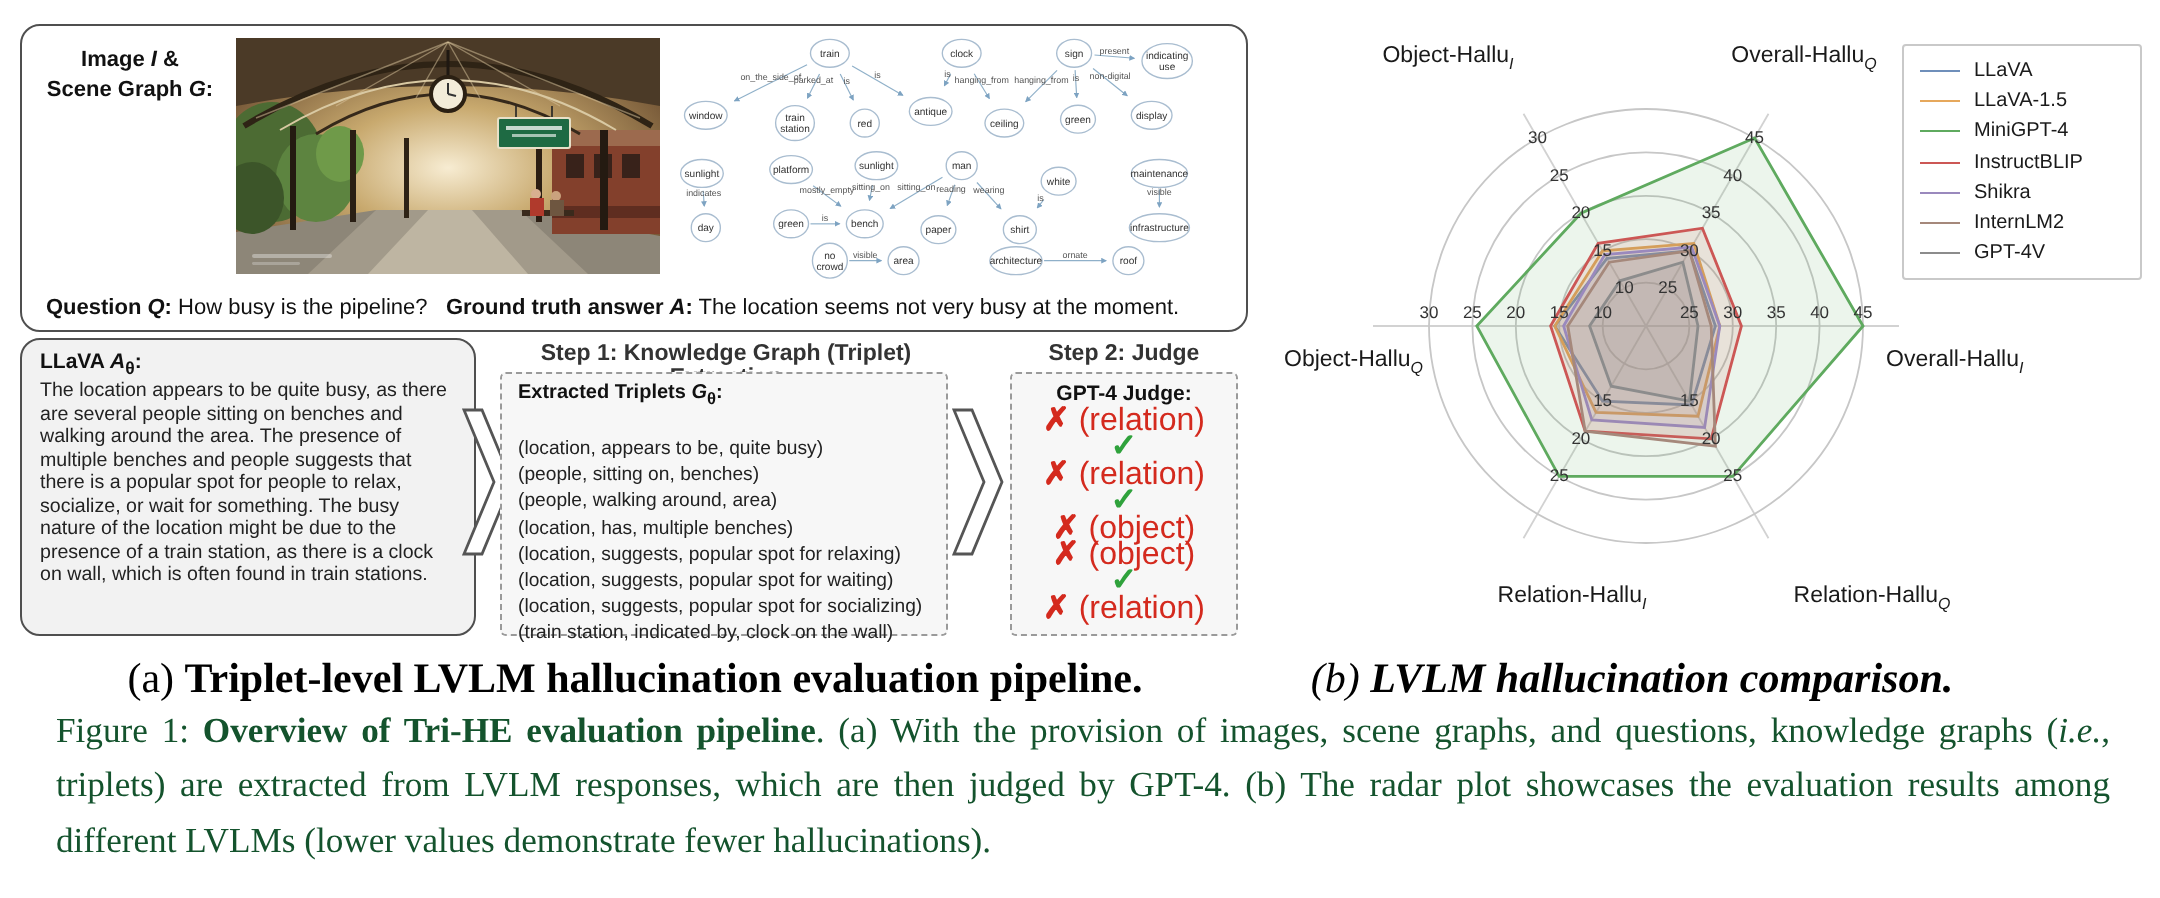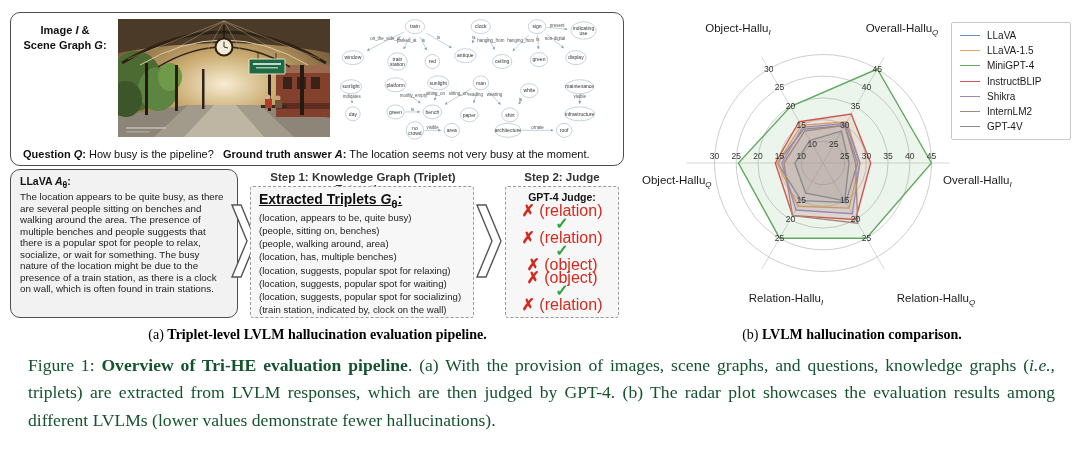--- a/index.html
+++ b/index.html
@@ -20,44 +20,44 @@
   .roundBox{position:absolute;border:1.6px solid #4f4f4f;border-radius:10px;background:#f2f2f2;}
   #llavaBox{left:10px;top:169px;width:228px;height:149px;padding:5px 9px;box-sizing:border-box;}
   #llavaBox .bt{font-size:10.5px;font-weight:bold;margin-bottom:1px;}
   #llavaBox .body{font-size:9.8px;line-height:11.55px;color:#222;}
 
   .stepHead{position:absolute;font-size:11.5px;font-weight:bold;color:#333;text-align:center;}
   #s1Head{left:248px;top:171px;width:230px;}
   #s2Head{left:503px;top:171px;width:118px;}
   .dashBox{position:absolute;border:1.3px dashed #9a9a9a;background:#f7f7f7;border-radius:3px;box-sizing:border-box;}
   #s1Box{left:250px;top:186px;width:224px;height:132px;padding:4px 8px;}
-  #s1Box .bt{font-size:14px;font-weight:bold;margin-bottom:1px;text-decoration:underline;}
+  #s1Box .bt{font-size:10px;font-weight:bold;margin-bottom:14px;}
   .tripletLine{font-size:9.6px;line-height:13.2px;color:#222;white-space:nowrap;}
   #s2Box{left:505px;top:186px;width:114px;height:132px;padding:4px 4px;text-align:center;}
   #s2Box .bt{font-size:10.5px;font-weight:bold;margin-bottom:1px;}
   .judgeRow{font-size:16px;line-height:13.4px;font-weight:bold;}
   .flowArrow{position:absolute;width:26px;height:74px;}
   #arrow1{left:231px;top:204px;}
   #arrow2{left:476px;top:204px;}
 
   
   #panelB{position:absolute;left:640px;top:10px;width:440px;height:308px;}
   #radarSvg{position:absolute;left:0;top:0;}
   .axis-label{position:absolute;font-size:11.5px;color:#1a1a1a;white-space:nowrap;}
   .axis-label sub{font-size:8px;font-style:italic;}
   #legend{position:absolute;left:311px;top:12px;width:120px;background:#fff;
           border:1px solid #c9c9c9;border-radius:2px;padding:5px 8px;box-sizing:border-box;}
   .legRow{display:flex;align-items:center;gap:7px;height:15.2px;}
   .legLine{display:inline-block;width:20px;height:0;border-top:1.7px solid #000;}
   .legLab{font-size:10px;color:#1a1a1a;}
 
   
-  .subCap{position:absolute;top:327px;font-family:"Liberation Serif",serif;font-size:14px;color:#000;text-align:center;}
+  .subCap{position:absolute;top:327px;font-family:"Liberation Serif",serif;font-size:21px;color:#000;text-align:center;}
   #capA{left:10px;width:615px;}
-  #capB{left:628px;width:448px;}
+  #capB{left:592px;width:448px;font-style:italic;}
   #figCap{position:absolute;left:28px;top:352px;width:1027px;
           font-family:"Liberation Serif",serif;font-size:17.6px;line-height:27.4px;
           text-align:justify;color:#14532d;}
 </style>
 </head>
 <body>
 
 <div id="page">
 
   <div id="panelA">
@@ -330,21 +330,21 @@
         <text x="161.29999999999998" y="193.08550252424462" text-anchor="middle" font-size="8.5" fill="#333" font-family="&quot;Liberation Sans&quot;,sans-serif">15</text>
         <text x="150.45" y="211.87825378636694" text-anchor="middle" font-size="8.5" fill="#333" font-family="&quot;Liberation Sans&quot;,sans-serif">20</text>
         <text x="139.59999999999997" y="230.67100504848923" text-anchor="middle" font-size="8.5" fill="#333" font-family="&quot;Liberation Sans&quot;,sans-serif">25</text>
         <text x="204.7" y="193.08550252424465" text-anchor="middle" font-size="8.5" fill="#333" font-family="&quot;Liberation Sans&quot;,sans-serif">15</text>
         <text x="215.55" y="211.87825378636694" text-anchor="middle" font-size="8.5" fill="#333" font-family="&quot;Liberation Sans&quot;,sans-serif">20</text>
         <text x="226.4" y="230.67100504848926" text-anchor="middle" font-size="8.5" fill="#333" font-family="&quot;Liberation Sans&quot;,sans-serif">25</text>
       </svg>
     <div id="axisLabels">
         <div class="axis-label" style="left: 303px; top: 164px;"><span>Overall-Hallu</span><sub>I</sub></div>
         <div class="axis-label" style="left: 262px; top: 12px; transform: translateX(-50%);"><span>Overall-Hallu</span><sub>Q</sub></div>
-        <div class="axis-label" style="left: 98px; top: 12px; transform: translateX(-50%);"><span>Object-Hallu</span><sub>I</sub></div>
+        <div class="axis-label" style="left: 84px; top: 12px; transform: translateX(-50%);"><span>Object-Hallu</span><sub>I</sub></div>
         <div class="axis-label" style="left: 2px; top: 164px;"><span>Object-Hallu</span><sub>Q</sub></div>
         <div class="axis-label" style="left: 146px; top: 282px; transform: translateX(-50%);"><span>Relation-Hallu</span><sub>I</sub></div>
         <div class="axis-label" style="left: 296px; top: 282px; transform: translateX(-50%);"><span>Relation-Hallu</span><sub>Q</sub></div>
       </div>
     <div id="legend">
         <div class="legRow">
           <span class="legLine" style="border-top-color: rgb(111, 143, 186);"></span>
           <span class="legLab">LLaVA</span>
         </div>
         <div class="legRow">

